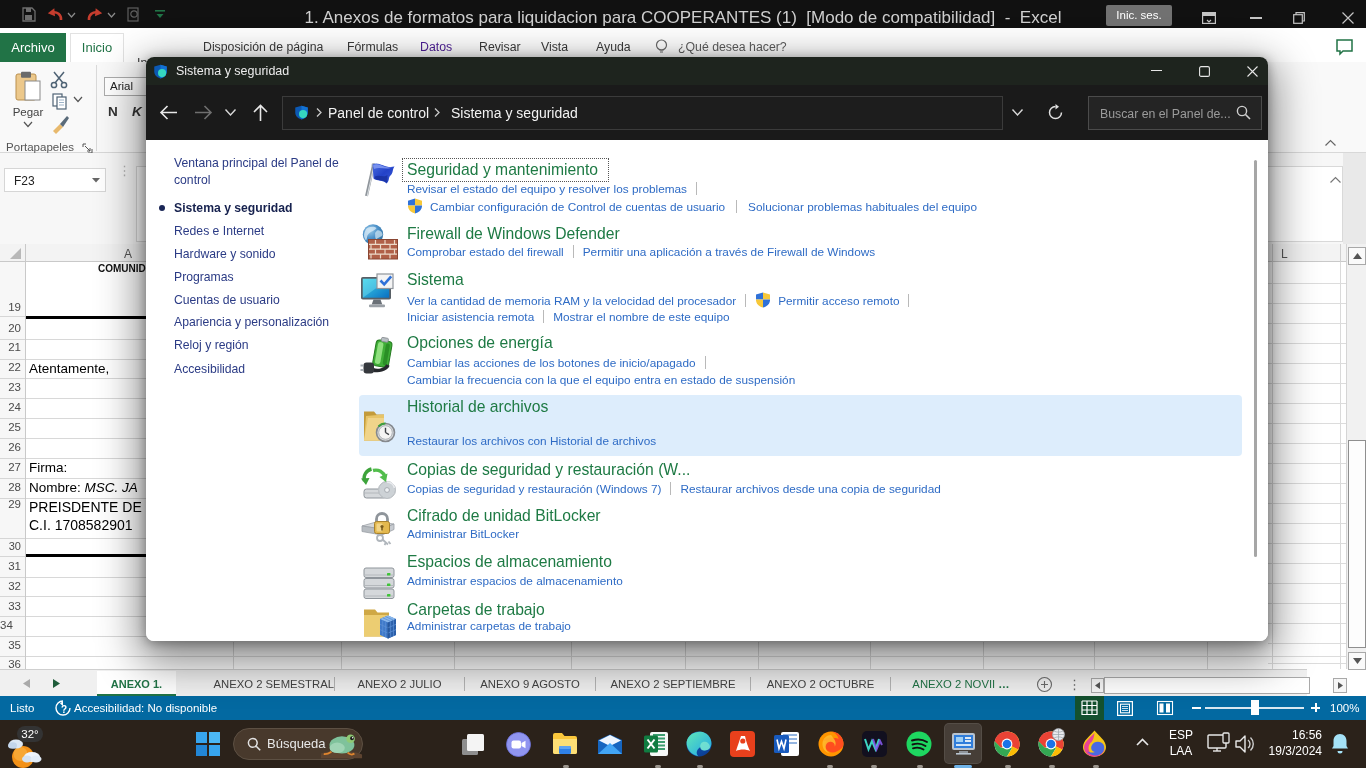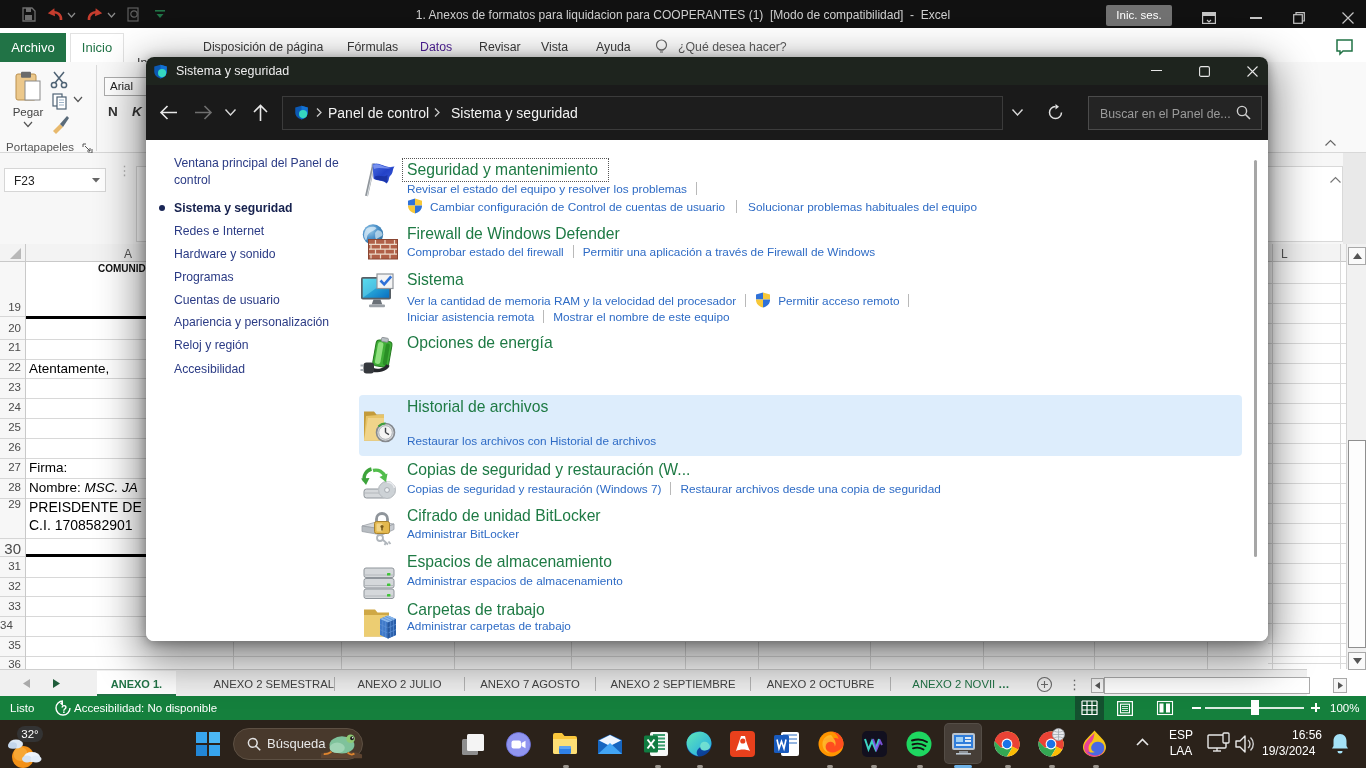--- a/index.html
+++ b/index.html
@@ -37,21 +37,21 @@
       <path d="M0 0 L3.5 4 L7 0" fill="none" stroke="#8a8a8a" stroke-width="1.2"></path>
     </svg>
   <svg class="a" style="left:126px;top:7px" width="15" height="15" viewBox="0 0 15 15">
       <rect x="2" y="1" width="10" height="13" fill="none" stroke="#5f5f5f" stroke-width="1.2"></rect>
       <circle cx="8" cy="7" r="3.2" fill="none" stroke="#5f5f5f" stroke-width="1.2"></circle>
     </svg>
   <svg class="a" style="left:155px;top:10px" width="10" height="9" viewBox="0 0 10 9">
       <rect x="0" y="0" width="10" height="1.6" fill="#217346"></rect>
       <path d="M1.5 4 L5 8 L8.5 4Z" fill="#217346"></path>
     </svg>
-  <div class="t" style="left:0;top:8px;width:1366px;text-align:center;font-size:12px;color:#cfcfcf">1. Anexos de formatos para liquidacion para COOPERANTES (1)&nbsp; [Modo de compatibilidad]&nbsp; -&nbsp; Excel</div>
+  <div class="t" style="left:0;top:8px;width:1366px;text-align:center;font-size:17px;color:#cfcfcf">1. Anexos de formatos para liquidacion para COOPERANTES (1)&nbsp; [Modo de compatibilidad]&nbsp; -&nbsp; Excel</div>
   <div class="a" style="left:1106px;top:5px;width:66px;height:21px;background:#717171;border-radius:2px"></div>
   <div class="t" style="left:1106px;top:9px;width:66px;text-align:center;font-size:11.5px;color:#fff">Inic. ses.</div>
   <svg class="a" style="left:1202px;top:12px" width="14" height="12" viewBox="0 0 14 12">
       <rect x="0.6" y="0.6" width="12.8" height="10.8" fill="none" stroke="#c4c4c4" stroke-width="1.2"></rect>
       <rect x="0.6" y="0.6" width="12.8" height="3.4" fill="#c4c4c4"></rect>
       <path d="M5 8 L7 10 L9 8" fill="none" stroke="#c4c4c4" stroke-width="1.2"></path>
     </svg>
   <div class="a" style="left:1250px;top:17px;width:12px;height:1.5px;background:#c4c4c4"></div>
   <svg class="a" style="left:1293px;top:12px" width="12" height="12" viewBox="0 0 12 12">
       <rect x="0.7" y="2.7" width="8.6" height="8.6" fill="none" stroke="#c4c4c4" stroke-width="1.2"></rect>
@@ -183,21 +183,21 @@
 <div class="t" style="left:0;top:78px;width:21px;text-align:right;font-size:11.5px;color:#4a4a4a">20</div>
 <div class="t" style="left:0;top:97px;width:21px;text-align:right;font-size:11.5px;color:#4a4a4a">21</div>
 <div class="t" style="left:0;top:117px;width:21px;text-align:right;font-size:11.5px;color:#4a4a4a">22</div>
 <div class="t" style="left:0;top:137px;width:21px;text-align:right;font-size:11.5px;color:#4a4a4a">23</div>
 <div class="t" style="left:0;top:157px;width:21px;text-align:right;font-size:11.5px;color:#4a4a4a">24</div>
 <div class="t" style="left:0;top:177px;width:21px;text-align:right;font-size:11.5px;color:#4a4a4a">25</div>
 <div class="t" style="left:0;top:197px;width:21px;text-align:right;font-size:11.5px;color:#4a4a4a">26</div>
 <div class="t" style="left:0;top:217px;width:21px;text-align:right;font-size:11.5px;color:#4a4a4a">27</div>
 <div class="t" style="left:0;top:237px;width:21px;text-align:right;font-size:11.5px;color:#4a4a4a">28</div>
 <div class="t" style="left:0;top:254px;width:21px;text-align:right;font-size:11.5px;color:#4a4a4a">29</div>
-<div class="t" style="left:0;top:296px;width:21px;text-align:right;font-size:15px;color:#4a4a4a">30</div>
+<div class="t" style="left:0;top:296px;width:21px;text-align:right;font-size:11px;color:#4a4a4a">30</div>
 <div class="t" style="left:0;top:316px;width:21px;text-align:right;font-size:11.5px;color:#4a4a4a">31</div>
 <div class="t" style="left:0;top:336px;width:21px;text-align:right;font-size:11.5px;color:#4a4a4a">32</div>
 <div class="t" style="left:0;top:356px;width:21px;text-align:right;font-size:11.5px;color:#4a4a4a">33</div>
 <div class="t" style="left:0;top:375px;width:21px;text-align:left;font-size:11.5px;color:#4a4a4a">34</div>
 <div class="t" style="left:0;top:395px;width:21px;text-align:right;font-size:11.5px;color:#4a4a4a">35</div>
 <div class="t" style="left:0;top:414px;width:21px;text-align:right;font-size:11.5px;color:#4a4a4a">36</div>
 <div class="a" style="left:26px;top:95.0px;width:120px;height:1px;background:#d8d8d8"></div>
 <div class="a" style="left:26px;top:114.5px;width:120px;height:1px;background:#d8d8d8"></div>
 <div class="a" style="left:26px;top:134.3px;width:120px;height:1px;background:#d8d8d8"></div>
 <div class="a" style="left:26px;top:154.2px;width:120px;height:1px;background:#d8d8d8"></div>
@@ -261,21 +261,21 @@
       <path d="M7 0 L0 4.5 L7 9Z" fill="#a9a9a9"></path>
     </svg>
   <svg class="a" style="left:53px;top:9px" width="7" height="9" viewBox="0 0 7 9">
       <path d="M0 0 L7 4.5 L0 9Z" fill="#1e5c3a"></path>
     </svg>
   <div class="a" style="left:97px;top:1px;width:79px;height:26px;background:#fff"></div>
   <div class="t" style="left:97px;top:8px;width:79px;text-align:center;font-size:11px;font-weight:bold;color:#217346">ANEXO 1.</div>
   <div class="a" style="left:97px;top:24px;width:79px;height:3px;background:#217346"></div>
   <div class="t tabtx" style="left:178px;top:8px;width:156px;text-align:right">ANEXO 2 SEMESTRAL</div>
   <div class="t tabtx" style="left:335px;top:8px;width:129px;text-align:center">ANEXO 2 JULIO</div>
-  <div class="t tabtx" style="left:465px;top:8px;width:130px;text-align:center">ANEXO 7 AGOSTO</div>
+  <div class="t tabtx" style="left:465px;top:8px;width:130px;text-align:center">ANEXO 9 AGOSTO</div>
   <div class="t tabtx" style="left:596px;top:8px;width:154px;text-align:center">ANEXO 2 SEPTIEMBRE</div>
   <div class="t tabtx" style="left:751px;top:8px;width:139px;text-align:center">ANEXO 2 OCTUBRE</div>
   <div class="t tabtx" style="left:891px;top:8px;width:140px;text-align:center;color:#217346">ANEXO 2 NOVII <b>…</b></div>
   <div class="a" style="left:334px;top:7px;width:1px;height:14px;background:#b5b5b5"></div>
   <div class="a" style="left:464px;top:7px;width:1px;height:14px;background:#b5b5b5"></div>
   <div class="a" style="left:595px;top:7px;width:1px;height:14px;background:#b5b5b5"></div>
   <div class="a" style="left:750px;top:7px;width:1px;height:14px;background:#b5b5b5"></div>
   <div class="a" style="left:890px;top:7px;width:1px;height:14px;background:#b5b5b5"></div>
   <svg class="a" style="left:1037px;top:7px" width="15" height="15" viewBox="0 0 15 15">
       <circle cx="7.5" cy="7.5" r="7" fill="none" stroke="#6b6b6b" stroke-width="1.1"></circle>
@@ -285,21 +285,21 @@
   <div class="a" style="left:1091px;top:8px;width:13px;height:15px;background:#f6f6f6;border:1px solid #a9a9a9"></div>
   <svg class="a" style="left:1095px;top:12px" width="5" height="7" viewBox="0 0 5 7">
       <path d="M5 0 L0 3.5 L5 7Z" fill="#555"></path>
     </svg>
   <div class="a" style="left:1104px;top:7px;width:206px;height:17px;background:#fff;border:1px solid #a9a9a9"></div>
   <div class="a" style="left:1333px;top:8px;width:14px;height:15px;background:#f6f6f6;border:1px solid #a9a9a9"></div>
   <svg class="a" style="left:1338px;top:12px" width="5" height="7" viewBox="0 0 5 7">
       <path d="M0 0 L5 3.5 L0 7Z" fill="#555"></path>
     </svg>
 </div>
-<div class="a" style="left:0;top:696px;width:1366px;height:24px;background:#15803d">
+<div class="a" style="left:0;top:696px;width:1366px;height:24px;background:#0369a1">
   <div class="t" style="left:10px;top:6px;font-size:11.5px;color:#fff">Listo</div>
   <svg class="a" style="left:55px;top:4px" width="16" height="16" viewBox="0 0 16 16">
       <path d="M8 1 A7 7 0 1 0 15 8" fill="none" stroke="#fff" stroke-width="1.4"></path>
       <path d="M8 1 L5 3.5 L8 6Z" fill="#fff"></path>
       <text x="6" y="12.5" font-size="10" fill="#fff" font-weight="bold">?</text>
     </svg>
   <div class="t" style="left:74px;top:6px;font-size:11.5px;color:#fff">Accesibilidad: No disponible</div>
   <div class="a" style="left:1075px;top:0;width:29px;height:24px;background:#14512f"></div>
   <svg class="a" style="left:1082px;top:5px" width="15" height="14" viewBox="0 0 15 14">
       <path d="M0 0 h15 M0 4.5 h15 M0 9 h15 M0 13.5 h15 M0 0 v14 M5 0 v14 M10 0 v14 M15 0 v14" stroke="#fff" stroke-width="1.2"></path>
@@ -554,20 +554,22 @@
 <div class="t lnk" style="left:261px;top:105px">Comprobar estado del firewall<span class="sep"></span>Permitir una aplicación a través de Firewall de Windows</div>
 <div class="t lnk" style="left:261px;top:152px">Ver la cantidad de memoria RAM y la velocidad del procesador<span class="sep"></span><svg style="display:inline-block;vertical-align:-3px;margin-right:7px" width="16" height="16" viewBox="0 0 17 17">
           <g clip-path="url(#sh)">
             <rect x="0" y="0" width="8.5" height="8" fill="#2f71d8"></rect>
             <rect x="8.5" y="0" width="8.5" height="8" fill="#f7c839"></rect>
             <rect x="0" y="8" width="8.5" height="9" fill="#f7c839"></rect>
             <rect x="8.5" y="8" width="8.5" height="9" fill="#2f71d8"></rect>
           </g>
         </svg>Permitir acceso remoto<span class="sep"></span></div>
 <div class="t lnk" style="left:261px;top:170px">Iniciar asistencia remota<span class="sep"></span>Mostrar el nombre de este equipo</div>
+<div class="t lnk" style="left:261px;top:216px">Cambiar las acciones de los botones de inicio/apagado<span class="sep"></span></div>
+<div class="t lnk" style="left:261px;top:233px">Cambiar la frecuencia con la que el equipo entra en estado de suspensión</div>
 <div class="t lnk" style="left:261px;top:294px">Restaurar los archivos con Historial de archivos</div>
 <div class="t lnk" style="left:261px;top:342px">Copias de seguridad y restauración (Windows 7)<span class="sep"></span>Restaurar archivos desde una copia de seguridad</div>
 <div class="t lnk" style="left:261px;top:387px">Administrar BitLocker</div>
 <div class="t lnk" style="left:261px;top:434px">Administrar espacios de almacenamiento</div>
 <div class="t lnk" style="left:261px;top:479px">Administrar carpetas de trabajo</div>
 <div class="a" style="left:1108px;top:20px;width:3px;height:397px;background:#a6a6a6;border-radius:2px"></div>
 </div>
 </div>
 <div class="a" style="left:0;top:720px;width:1366px;height:48px;background:#2b221a">
 <svg class="a" style="left:6px;top:8px" width="40" height="36" viewBox="0 0 40 36">
@@ -718,21 +720,21 @@
 <rect x="2" y="4" width="18" height="13" rx="1" fill="none" stroke="#e8e8e8" stroke-width="1.4"></rect>
 <path d="M7 20 h8" stroke="#e8e8e8" stroke-width="1.4"></path>
       <path d="M11 17 v3" stroke="#e8e8e8" stroke-width="1.4"></path>
 <rect x="17" y="2" width="6" height="10" rx="1" fill="#282019" stroke="#e8e8e8" stroke-width="1.3"></rect>
     </svg>
 <svg class="a" style="left:1234px;top:14px" width="22" height="20" viewBox="0 0 22 20">
 <path d="M2 7 h4 l5 -5 v16 l-5 -5 h-4 Z" fill="none" stroke="#e8e8e8" stroke-width="1.4" stroke-linejoin="round"></path>
 <path d="M14 6 a5 5 0 0 1 0 8 M16.5 3.5 a9 9 0 0 1 0 13" fill="none" stroke="#cfcfcf" stroke-width="1.4"></path>
     </svg>
 <div class="t" style="left:1262px;top:8px;width:60px;text-align:right;font-size:12px;color:#fff">16:56</div>
-<div class="t" style="left:1262px;top:24px;width:60px;text-align:left;font-size:12px;color:#fff">19/3/2024</div>
+<div class="t" style="left:1262px;top:24px;width:60px;text-align:right;font-size:12px;color:#fff">19/3/2024</div>
 <svg class="a" style="left:1330px;top:12px" width="20" height="23" viewBox="0 0 20 23">
 <path d="M10 2 C14 2 16.5 5 16.5 9 V14 L18 16.5 H2 L3.5 14 V9 C3.5 5 6 2 10 2 Z" fill="#a5e2f7"></path>
 <path d="M7.5 19 a2.5 2.5 0 0 0 5 0" fill="#a5e2f7"></path>
     </svg>
 <div class="a" style="left:563px;top:44.5px;width:6px;height:3px;border-radius:2px;background:#9a948c"></div>
 
 <div class="a" style="left:655px;top:44.5px;width:6px;height:3px;border-radius:2px;background:#9a948c"></div>
 <div class="a" style="left:697px;top:44.5px;width:6px;height:3px;border-radius:2px;background:#9a948c"></div>
 <div class="a" style="left:827px;top:44.5px;width:6px;height:3px;border-radius:2px;background:#9a948c"></div>
 <div class="a" style="left:871px;top:44.5px;width:6px;height:3px;border-radius:2px;background:#9a948c"></div>

